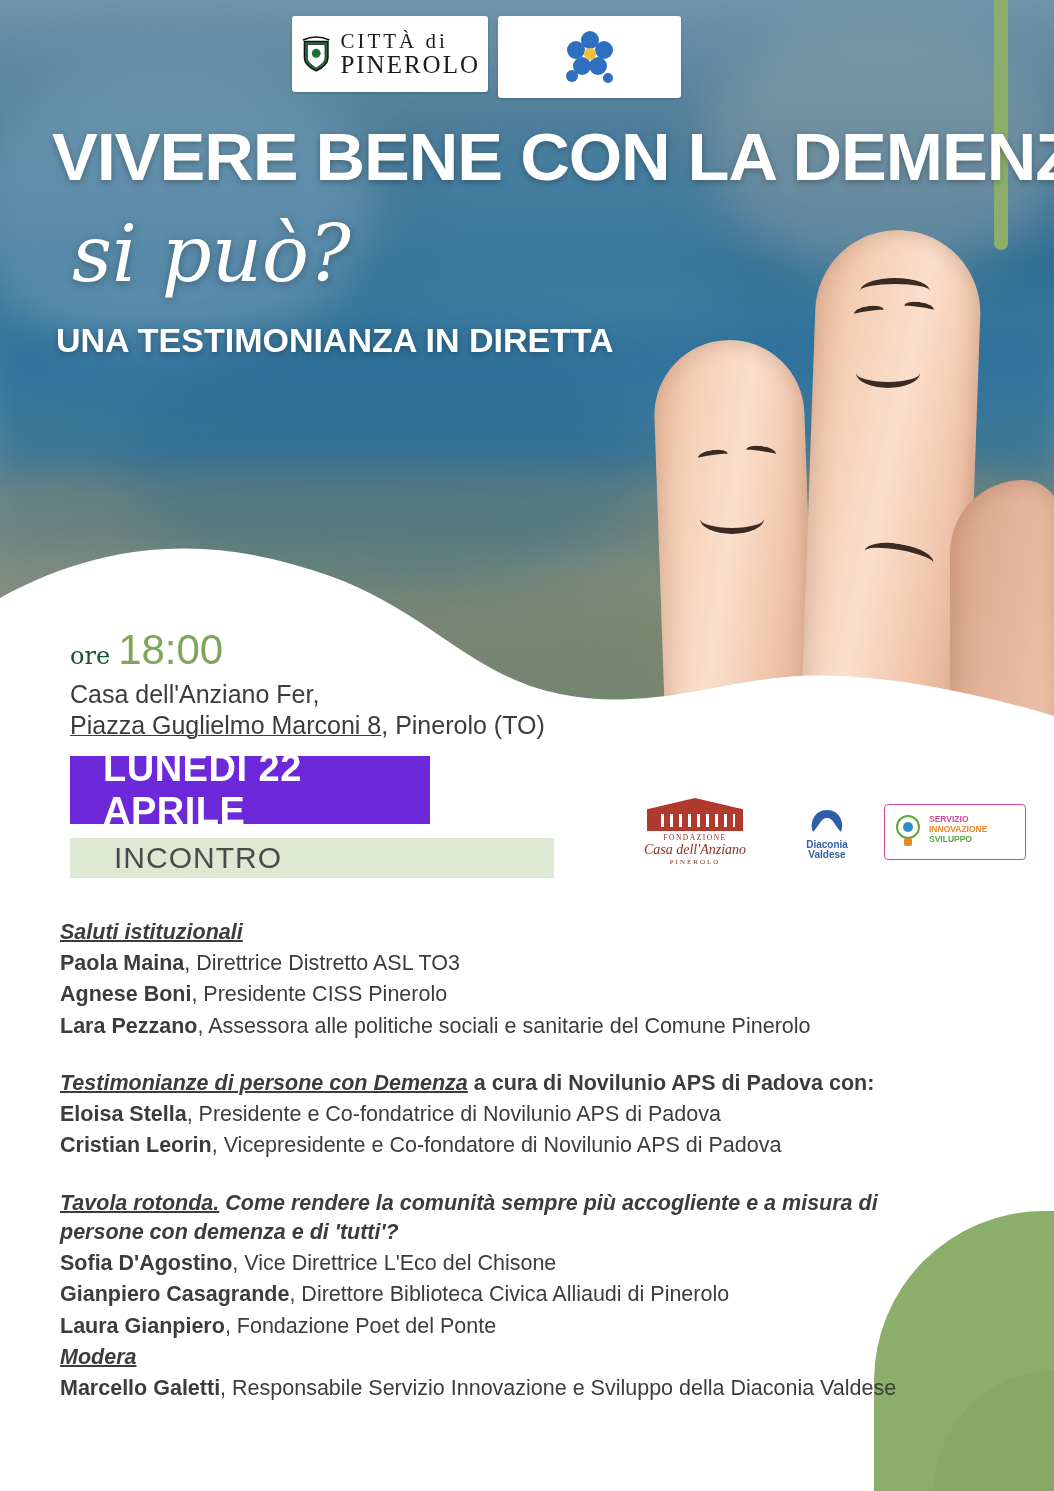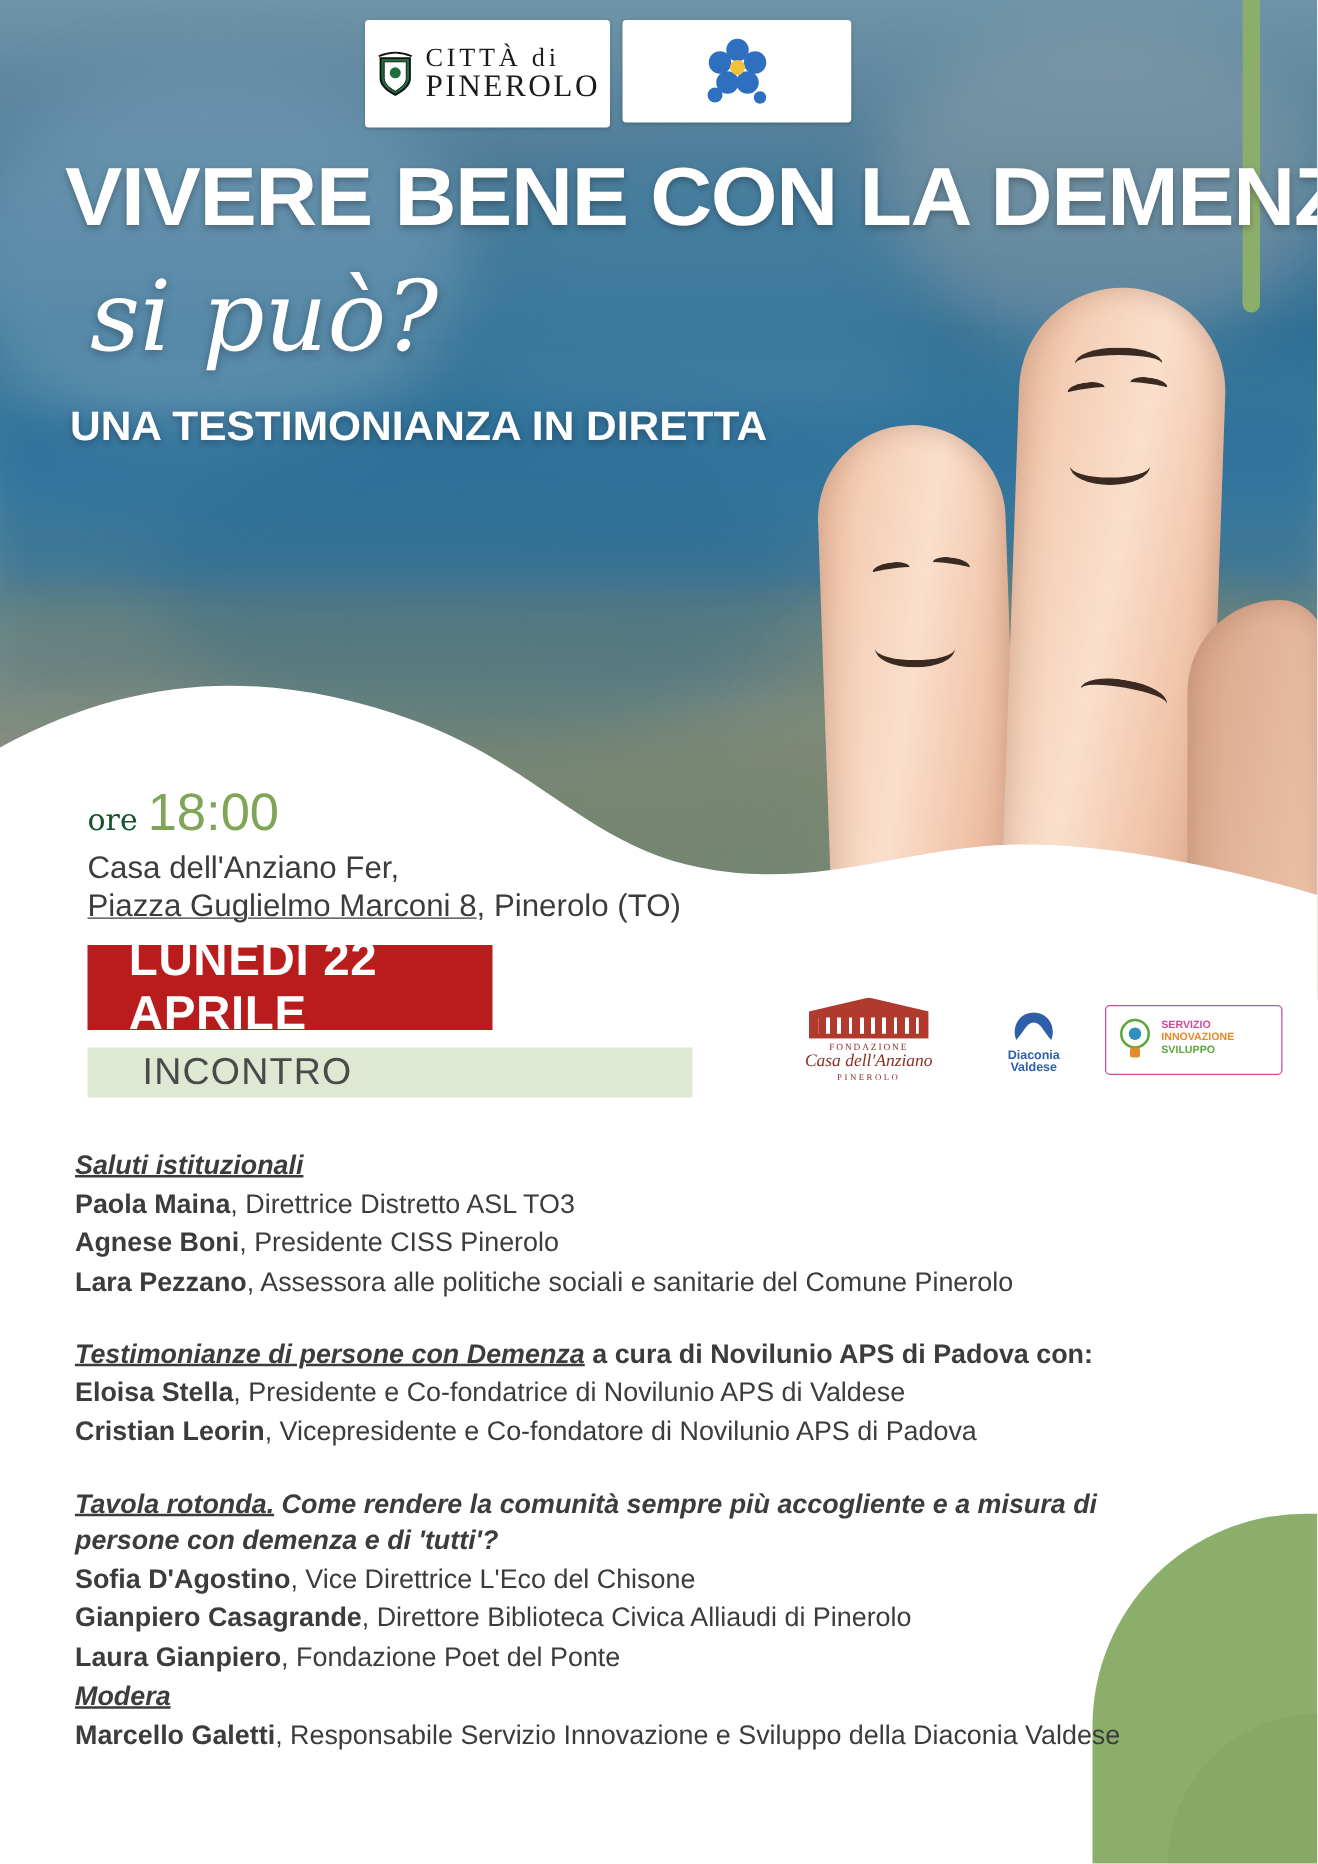--- a/index.html
+++ b/index.html
@@ -127,21 +127,21 @@
     z-index: 6;
   }
   .logo-box {
     background: #fff;
     border-radius: 3px;
     box-shadow: 0 1px 3px rgba(0,0,0,0.2);
     display: flex;
     align-items: center;
     justify-content: center;
   }
-  .logo-citta { width: 196px; height: 86px; gap: 8px; padding: 4px 8px; }
+  .logo-citta { width: 196px; height: 76px; gap: 8px; padding: 4px 8px; }
   .logo-citta .crest { width: 44px; height: 50px; }
   .logo-citta .txt { line-height: 1.0; }
   .logo-citta .t1 {
     font-family: "Liberation Serif", serif;
     font-size: 21px; letter-spacing: 3px; color: #1b1b1b;
   }
   .logo-citta .t2 {
     font-family: "Liberation Serif", serif;
     font-size: 25px; letter-spacing: 2px; color: #1b1b1b; font-weight: 400;
   }
@@ -222,22 +222,22 @@
   .place2 {
     font-family: "Liberation Sans", sans-serif;
     font-size: 25px;
     color: #3c3c3c;
     margin-top: 2px;
   }
   .place2 u { text-decoration: underline; text-decoration-thickness: 1px; }
 
   .date-badge {
     margin-top: 16px;
-    background: #b91c1c;
-    width: 324px;
+    background: #6d28d9;
+    width: 360px;
     height: 68px;
     display: flex;
     align-items: center;
     padding-left: 33px;
   }
   .date-badge span {
     font-family: "Liberation Sans", sans-serif;
     font-weight: bold;
     font-size: 38px;
     color: #ffffff;
@@ -477,21 +477,21 @@
       <p><span class="nm">Agnese Boni</span><span>, Presidente CISS Pinerolo</span></p>
       <p><span class="nm">Lara Pezzano</span><span>, Assessora alle politiche sociali e sanitarie del Comune Pinerolo</span></p>
     </div>
 
     <div class="gap"></div>
 
     <div class="sec">
       <p>
         <span class="hdr">Testimonianze di persone con Demenza</span><span class="hdr-plain"> a cura di Novilunio APS di Padova con:</span>
       </p>
-      <p><span class="nm">Eloisa Stella</span><span>, Presidente e Co-fondatrice di Novilunio APS di Valdese</span></p>
+      <p><span class="nm">Eloisa Stella</span><span>, Presidente e Co-fondatrice di Novilunio APS di Padova</span></p>
       <p><span class="nm">Cristian Leorin</span><span>, Vicepresidente e Co-fondatore di Novilunio APS di Padova</span></p>
     </div>
 
     <div class="gap"></div>
 
     <div class="sec">
       <p>
         <span class="hdr">Tavola rotonda.</span><span class="hdr-plain" style="font-style:italic"> Come rendere la comunità sempre più accogliente e a misura di persone con demenza e di 'tutti'?</span>
       </p>
       <p><span class="nm">Sofia D'Agostino</span><span>, Vice Direttrice L'Eco del Chisone</span></p>

